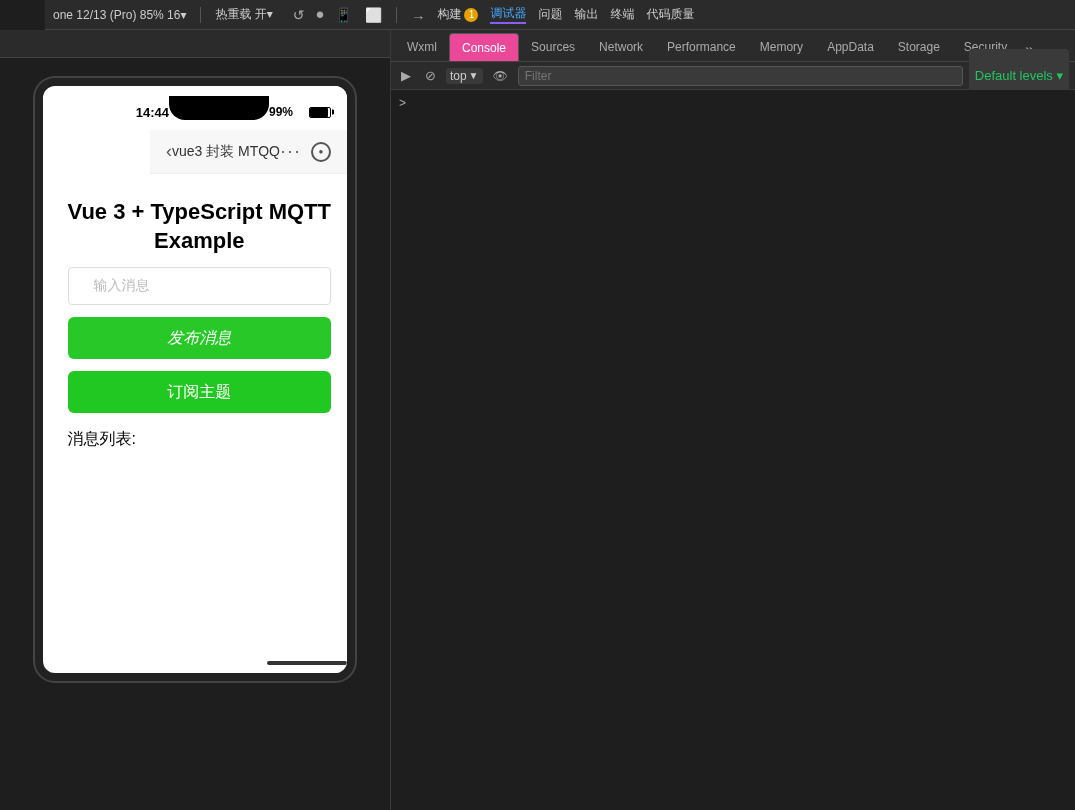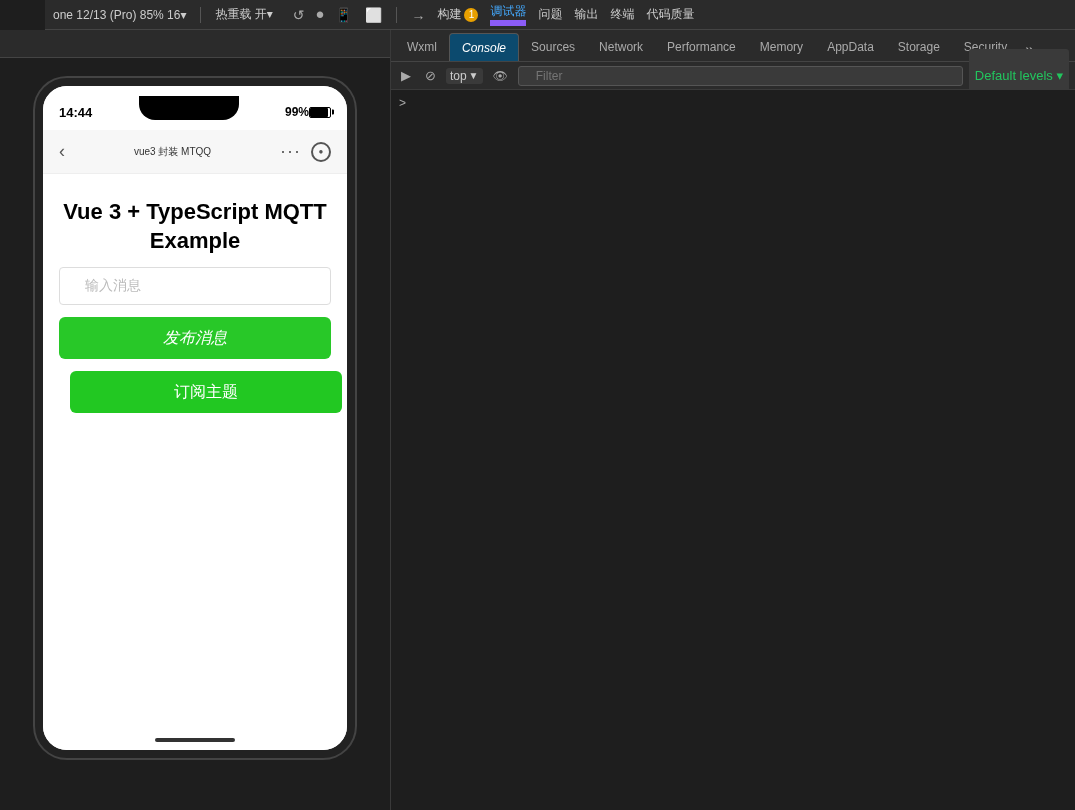--- a/index.html
+++ b/index.html
@@ -40,21 +40,21 @@
       border-radius: 50%;
       width: 14px;
       height: 14px;
       font-size: 10px;
       display: flex;
       align-items: center;
       justify-content: center;
     }
     .toolbar-active {
       color: #4af;
-      border-bottom: 6px solid #8b5cf6;
+      border-bottom: 2px solid #8b5cf6;
     }
     .toolbar-sep {
       width: 1px;
       height: 16px;
       background: #555;
       margin: 0 2px;
     }
 
     
     .main-area {
@@ -88,29 +88,30 @@
       flex: 1;
       display: flex;
       align-items: flex-start;
       justify-content: center;
       padding: 20px;
       overflow: hidden;
     }
 
     .phone-frame {
       width: 320px;
-      height: 680px;
+      height: 603px;
       background: #fff;
-      border-radius: 32px;
+      border-radius: 20px;
       border: 8px solid #222;
       overflow: hidden;
       display: flex;
       flex-direction: column;
       position: relative;
       box-shadow: 0 0 0 2px #444;
+      align-items: flex-end;
     }
 
     
     .phone-status-bar {
       height: 44px;
       background: #fff;
       display: flex;
       align-items: center;
       justify-content: space-between;
       padding: 8px 16px 0;
@@ -124,21 +125,21 @@
     .status-notch {
       width: 100px;
       height: 24px;
       background: #000;
       border-radius: 0 0 16px 16px;
       margin-top: -8px;
     }
     .status-right {
       display: flex;
       align-items: center;
-      gap: 0;
+      gap: 16px;
       font-size: 12px;
       color: #000;
       font-weight: 600;
     }
     .battery-icon {
       width: 22px;
       height: 11px;
       border: 1.5px solid #000;
       border-radius: 2px;
       position: relative;
@@ -173,21 +174,21 @@
       justify-content: space-between;
       padding: 0 16px;
       flex-shrink: 0;
     }
     .nav-back {
       font-size: 18px;
       color: #555;
       cursor: pointer;
     }
     .nav-title {
-      font-size: 10px;
+      font-size: 14px;
       color: #333;
     }
     .nav-right {
       display: flex;
       gap: 10px;
       align-items: center;
     }
     .nav-dots {
       font-size: 18px;
       color: #555;
@@ -250,21 +251,20 @@
       height: 42px;
       background: #22c822;
       border: none;
       border-radius: 6px;
       color: #fff;
       font-size: 16px;
       cursor: pointer;
       display: flex;
       align-items: center;
       justify-content: center;
-      margin-left: 11px;
     }
     .message-list-label {
       font-size: 16px;
       color: #000;
       margin-top: 4px;
     }
 
     
     .phone-home-indicator {
       height: 20px;
@@ -307,25 +307,24 @@
       display: flex;
       align-items: center;
       font-size: 12px;
       color: #aaa;
       cursor: pointer;
       border-radius: 4px 4px 0 0;
       white-space: nowrap;
     }
     .devtool-tab.active {
       color: #fff;
-      background: #0c4a6e;
+      background: #ec4899;
       border-top: 1px solid #555;
       border-left: 1px solid #555;
       border-right: 1px solid #555;
-      font-style: italic;
     }
     .devtools-more {
       color: #aaa;
       font-size: 16px;
       padding: 0 6px;
       cursor: pointer;
       display: flex;
       align-items: center;
       margin-bottom: 2px;
     }
@@ -361,21 +360,21 @@
       border-radius: 3px;
     }
     .console-filter {
       flex: 1;
       height: 20px;
       background: #3a3a3a;
       border: 1px solid #555;
       border-radius: 3px;
       color: #ccc;
       font-size: 12px;
-      padding: 0 17px;
+      padding: 0 6px;
     }
     .log-level-select {
       display: flex;
       align-items: center;
       gap: 2px;
       color: #22c55e;
       font-size: 13px;
       cursor: pointer;
       padding: 19px 6px;
       background: #3a3a3a;
@@ -480,20 +479,21 @@
           </div>
           <div class="input-field">
             <span style="color:#bbb; font-size:14px;">输入消息</span>
           </div>
           <button class="btn-publish">
             <span>发布消息</span>
           </button>
           <button class="btn-subscribe">
             <span>订阅主题</span>
           </button>
+          <div class="message-list-label">消息列表:</div>
         </div>
 
         <div class="phone-home-indicator">
           <div class="home-bar"></div>
         </div>
       </div>
     </div>
   </div>
 
   <div class="devtools-panel">

